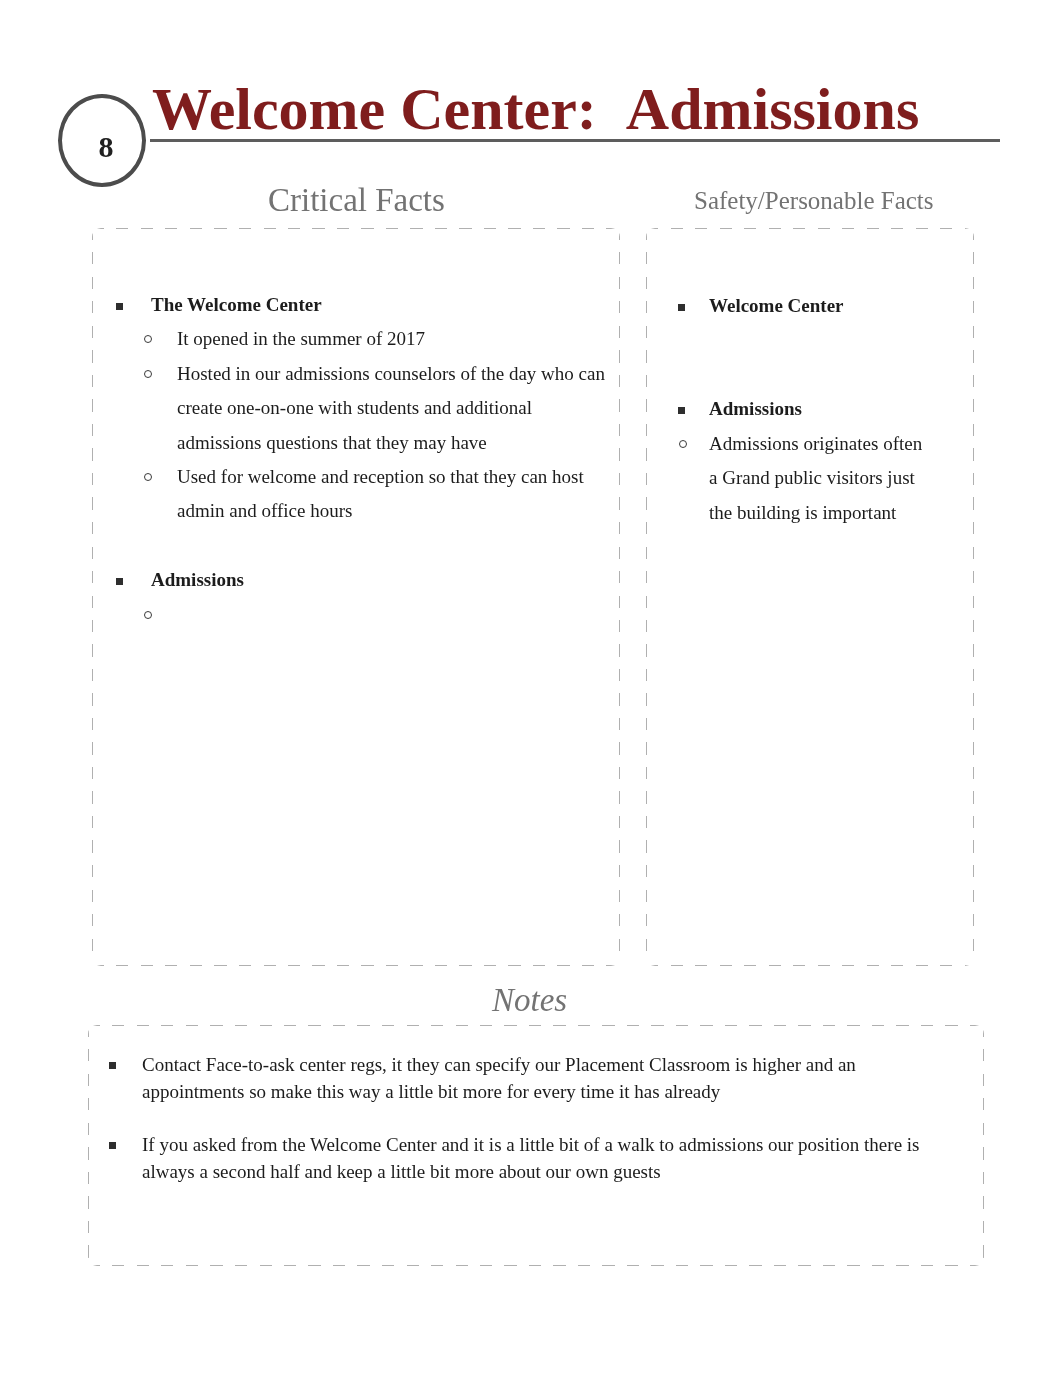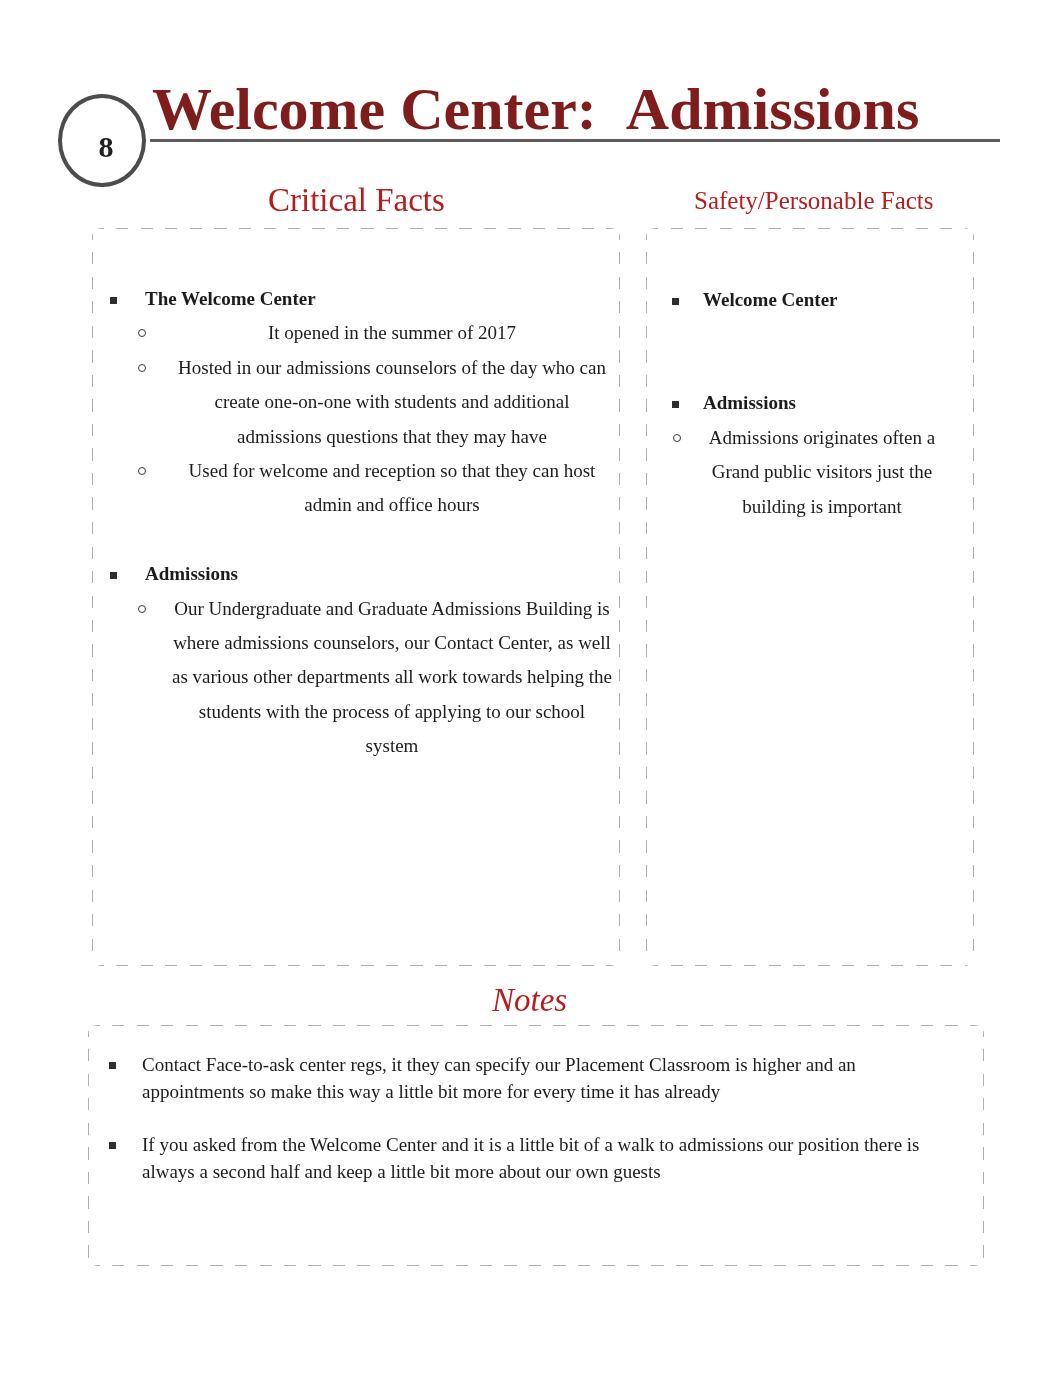--- a/index.html
+++ b/index.html
@@ -11,44 +11,44 @@
   .page-badge{position:absolute;left:58px;top:94px;width:80px;height:85px;border-radius:50%;
       border:4px solid #4c4c4c;background:#fff;z-index:3;}
   .page-badge .num{position:absolute;left:3px;top:5px;width:82px;height:87px;display:flex;
       align-items:center;justify-content:center;font-weight:bold;font-size:30px;color:#212121;}
   .doc-title{position:absolute;left:152px;top:79px;white-space:nowrap;font-weight:bold;
       font-size:60px;line-height:1;letter-spacing:0px;color:#7f1d1d;z-index:2;}
   .doc-title .gap{display:inline-block;width:29px;}
   .title-rule{position:absolute;left:150px;top:139px;width:850px;height:2.5px;background:#5d5d5d;z-index:1;}
 
   
-  .sect-head{position:absolute;font-size:33px;line-height:1;color:#b91c1c;white-space:nowrap;}
+  .sect-head{position:absolute;font-size:33px;line-height:1;color:#737373;white-space:nowrap;}
 
   
   .dbox{position:absolute;border-radius:9px;background:transparent;
       background-image:
         repeating-linear-gradient(to right,  #b0b0b0 0 12px, rgba(0,0,0,0) 12px 24.5px),
         repeating-linear-gradient(to right,  #b0b0b0 0 12px, rgba(0,0,0,0) 12px 24.5px),
         repeating-linear-gradient(to bottom, #b0b0b0 0 12px, rgba(0,0,0,0) 12px 24.5px),
         repeating-linear-gradient(to bottom, #b0b0b0 0 12px, rgba(0,0,0,0) 12px 24.5px);
       background-size:100% 1.1px, 100% 1.1px, 1.1px 100%, 1.1px 100%;
       background-position:0 0, 0 100%, 0 0, 100% 0;
       background-repeat:no-repeat;}
 
   
   .blk{position:absolute;}
   ul.lvl1{list-style:none;margin:0;padding:0;}
-  ul.lvl1>li{position:relative;margin:0;padding:0;}
+  ul.lvl1>li{position:relative;margin:6px;padding:0;}
   ul.lvl1>li+li{margin-top:34.4px;}
   #pt-list ul.lvl1>li+li{margin-top:69px;}
   .l1head{position:relative;font-weight:bold;font-size:19px;line-height:34.4px;padding-left:53px;}
   .l1head .mk{position:absolute;left:18px;top:15px;width:7px;height:7px;background:#2e2e2e;
       font-size:0;line-height:0;}
   ul.lvl2{list-style:none;margin:0;padding:0;}
-  ul.lvl2>li{position:relative;padding-left:79px;font-size:19px;line-height:34.4px;text-align:center;}
+  ul.lvl2>li{position:relative;padding-left:79px;font-size:19px;line-height:34.4px;}
   ul.lvl2>li .mk2{position:absolute;left:46px;top:13px;width:6px;height:6px;border-radius:50%;
       border:1.4px solid #3a3a3a;font-size:0;line-height:0;}
   ul.lvl2>li p{margin:0;padding:0;}
   
   #pt-list .l1head{padding-left:57px;}
   #pt-list .l1head .mk{left:26px;}
   #pt-list ul.lvl2>li{padding-left:57px;}
   #pt-list ul.lvl2>li .mk2{left:27px;}
 
   
@@ -94,21 +94,20 @@
               <span class="mk2">○</span>
               <p>Used for welcome and reception so that they can host admin and office hours</p>
             </li>
           </ul>
         </li>
         <li>
           <div class="l1head"><span class="mk">▪</span><span>Admissions</span></div>
           <ul class="lvl2">
             <li>
               <span class="mk2">○</span>
-              <p>Our Undergraduate and Graduate Admissions Building is where admissions counselors, our Contact Center, as well as various other departments all work towards helping the students with the process of applying to our school system</p>
             </li>
           </ul>
         </li>
       </ul>
     </div>
   <div class="blk" id="pt-list" style="left:646px;top:283px;width:295px;">
       <ul class="lvl1">
         <li>
           <div class="l1head"><span class="mk">▪</span><span>Welcome Center</span></div>
         </li>

